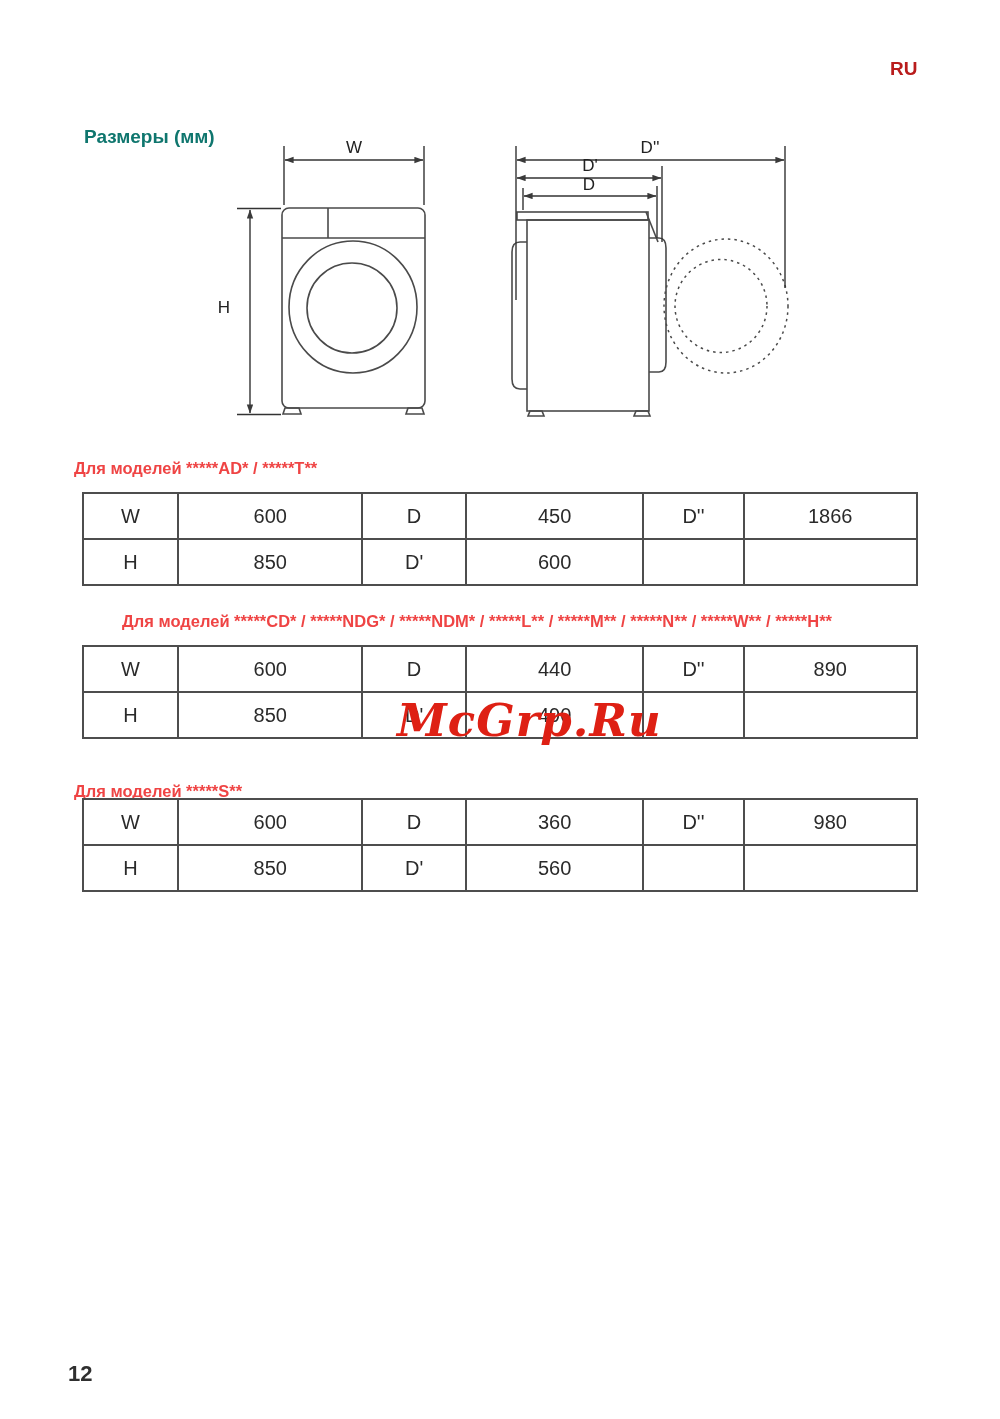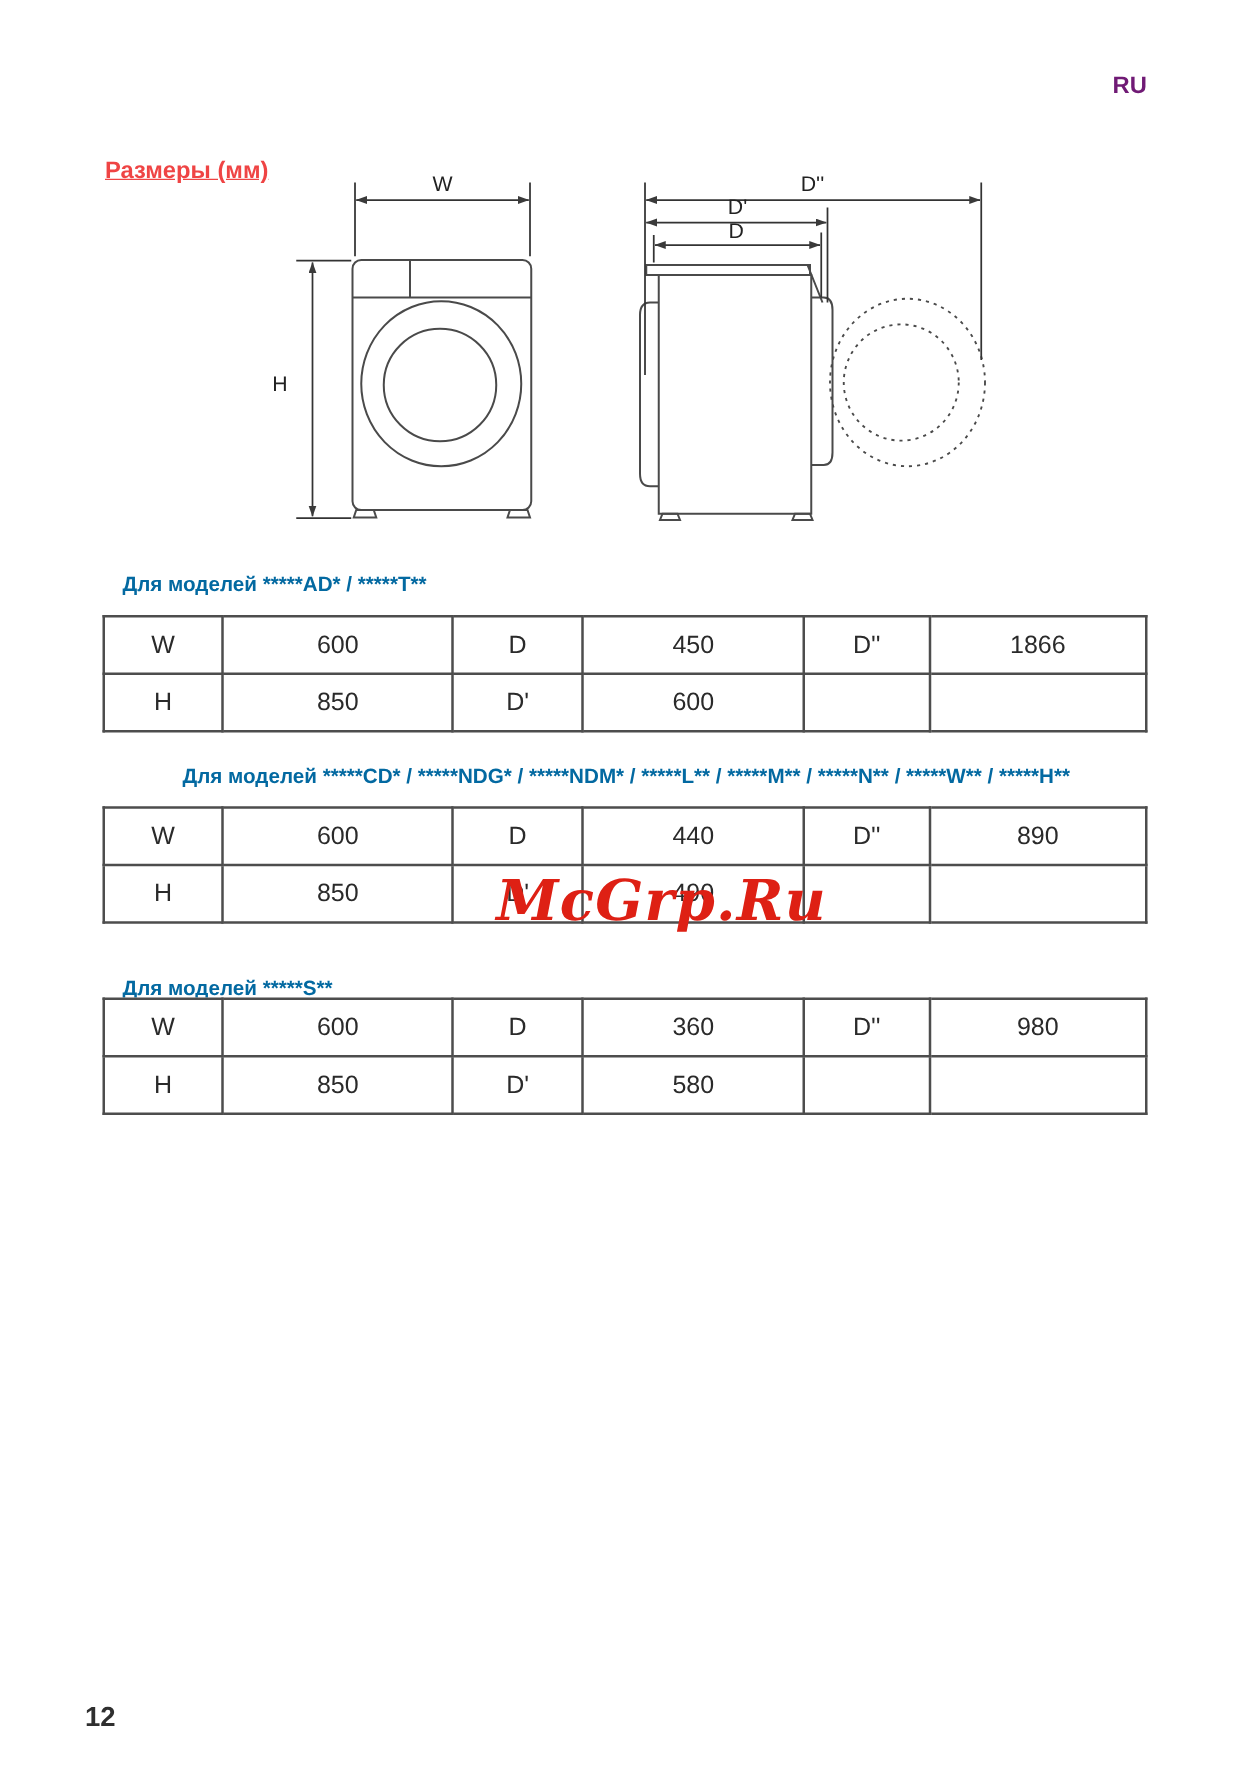--- a/index.html
+++ b/index.html
@@ -6,36 +6,36 @@
   body{
     width:1000px;height:1419px;
     background:#ffffff;
     font-family:"Liberation Sans", sans-serif;
     color:#222;
     position:relative;
     overflow:hidden;
   }
   .lang-badge{
     position:absolute;left:890px;top:58px;
-    font-size:19px;font-weight:bold;color:#701a75;
+    font-size:19px;font-weight:bold;color:#b91c1c;
   }
   .doc-title{
     position:absolute;left:84px;top:126px;
-    font-size:19px;font-weight:bold;color:#ef4444;text-decoration:underline;
+    font-size:19px;font-weight:bold;color:#0f766e;
   }
   .diagram-svg{
     position:absolute;left:0;top:0;width:1000px;height:460px;
   }
   .dim-text{
     font-family:"Liberation Sans", sans-serif;
     font-size:17px;fill:#222;
   }
   .section-heading{
-    position:absolute;left:98px;width:900px;
-    font-size:16.5px;font-weight:bold;color:#0369a1;
+    position:absolute;left:74px;width:900px;
+    font-size:16.5px;font-weight:bold;color:#ef4444;
     white-space:nowrap;
   }
   .h1{top:459px;}
   .h2{top:612px;margin-left:48px;}
   .h3{top:762px;margin-top:20px;}
   .dim-table{
     position:absolute;left:82px;width:836px;
     border-collapse:collapse;
     table-layout:fixed;
     background:#fff;
@@ -213,21 +213,21 @@
         <td>600</td>
         <td>D</td>
         <td>360</td>
         <td>D''</td>
         <td>980</td>
       </tr>
       <tr>
         <td>H</td>
         <td>850</td>
         <td>D'</td>
-        <td>580</td>
+        <td>560</td>
         <td></td>
         <td></td>
       </tr>
     </tbody>
 </table>
 
 <div class="watermark" style="color: rgb(222, 32, 20); margin-top: 16px;">McGrp.Ru</div>
 
 <div class="page-number">12</div>
 

